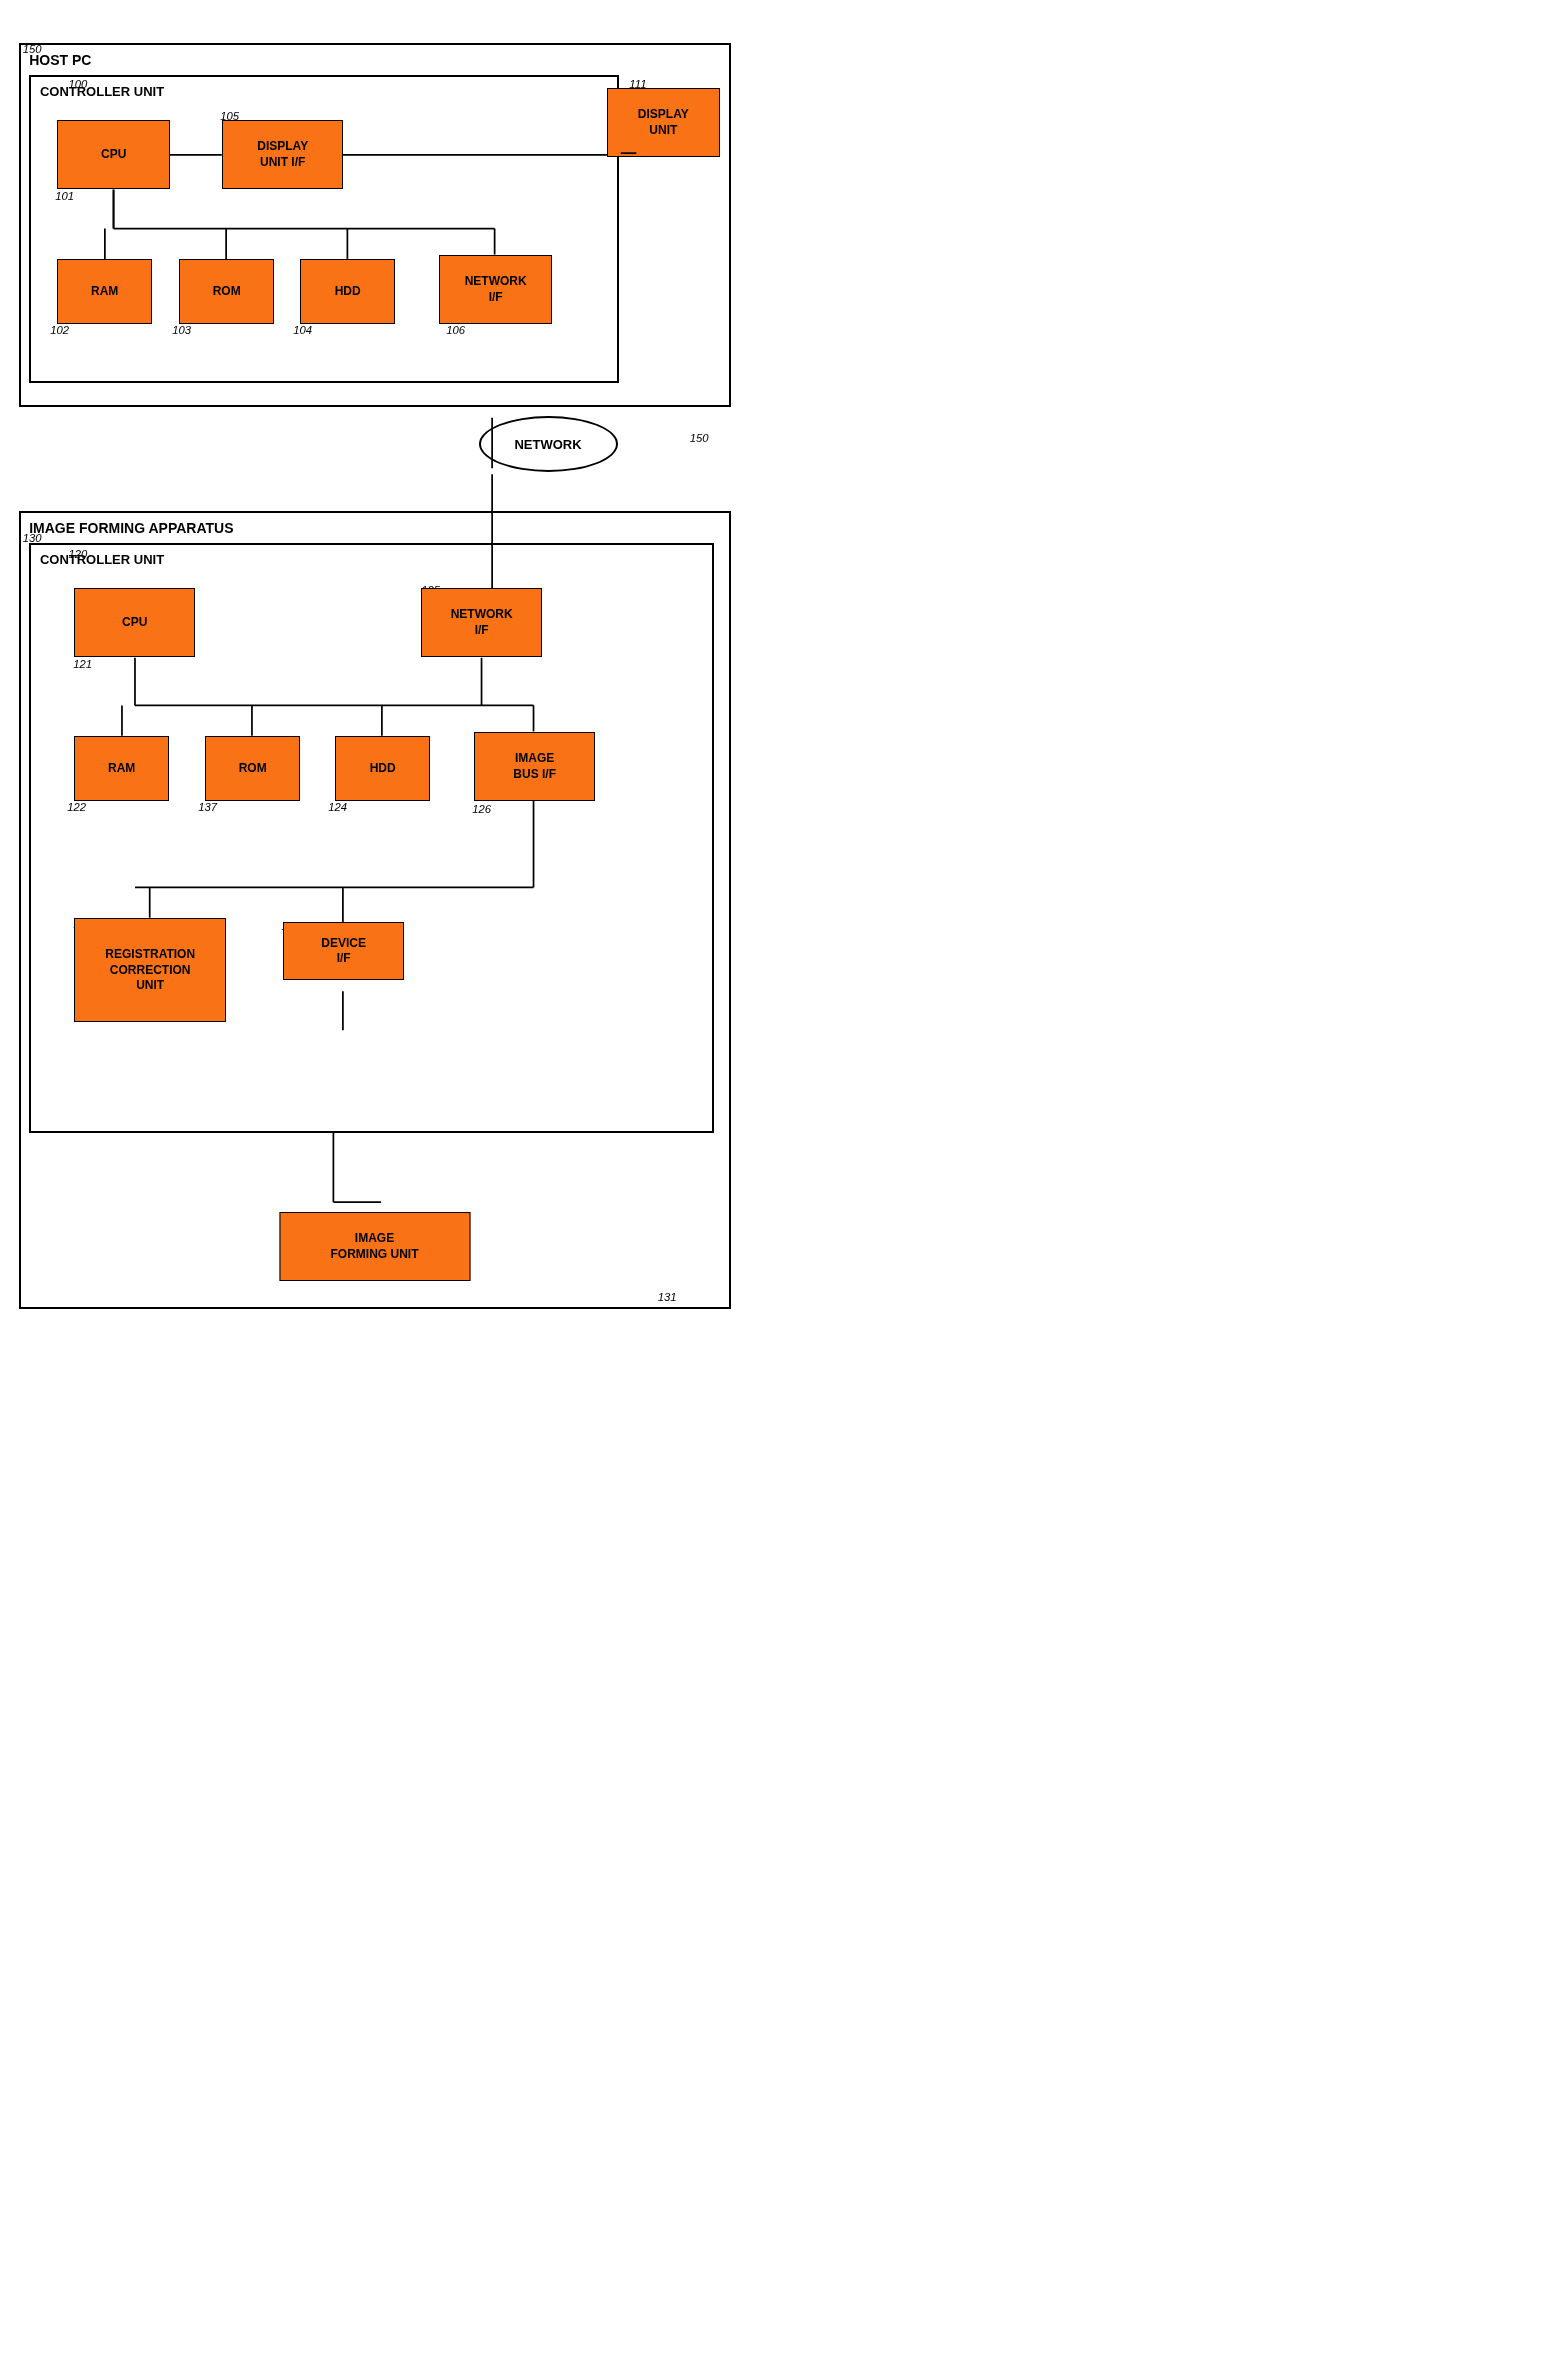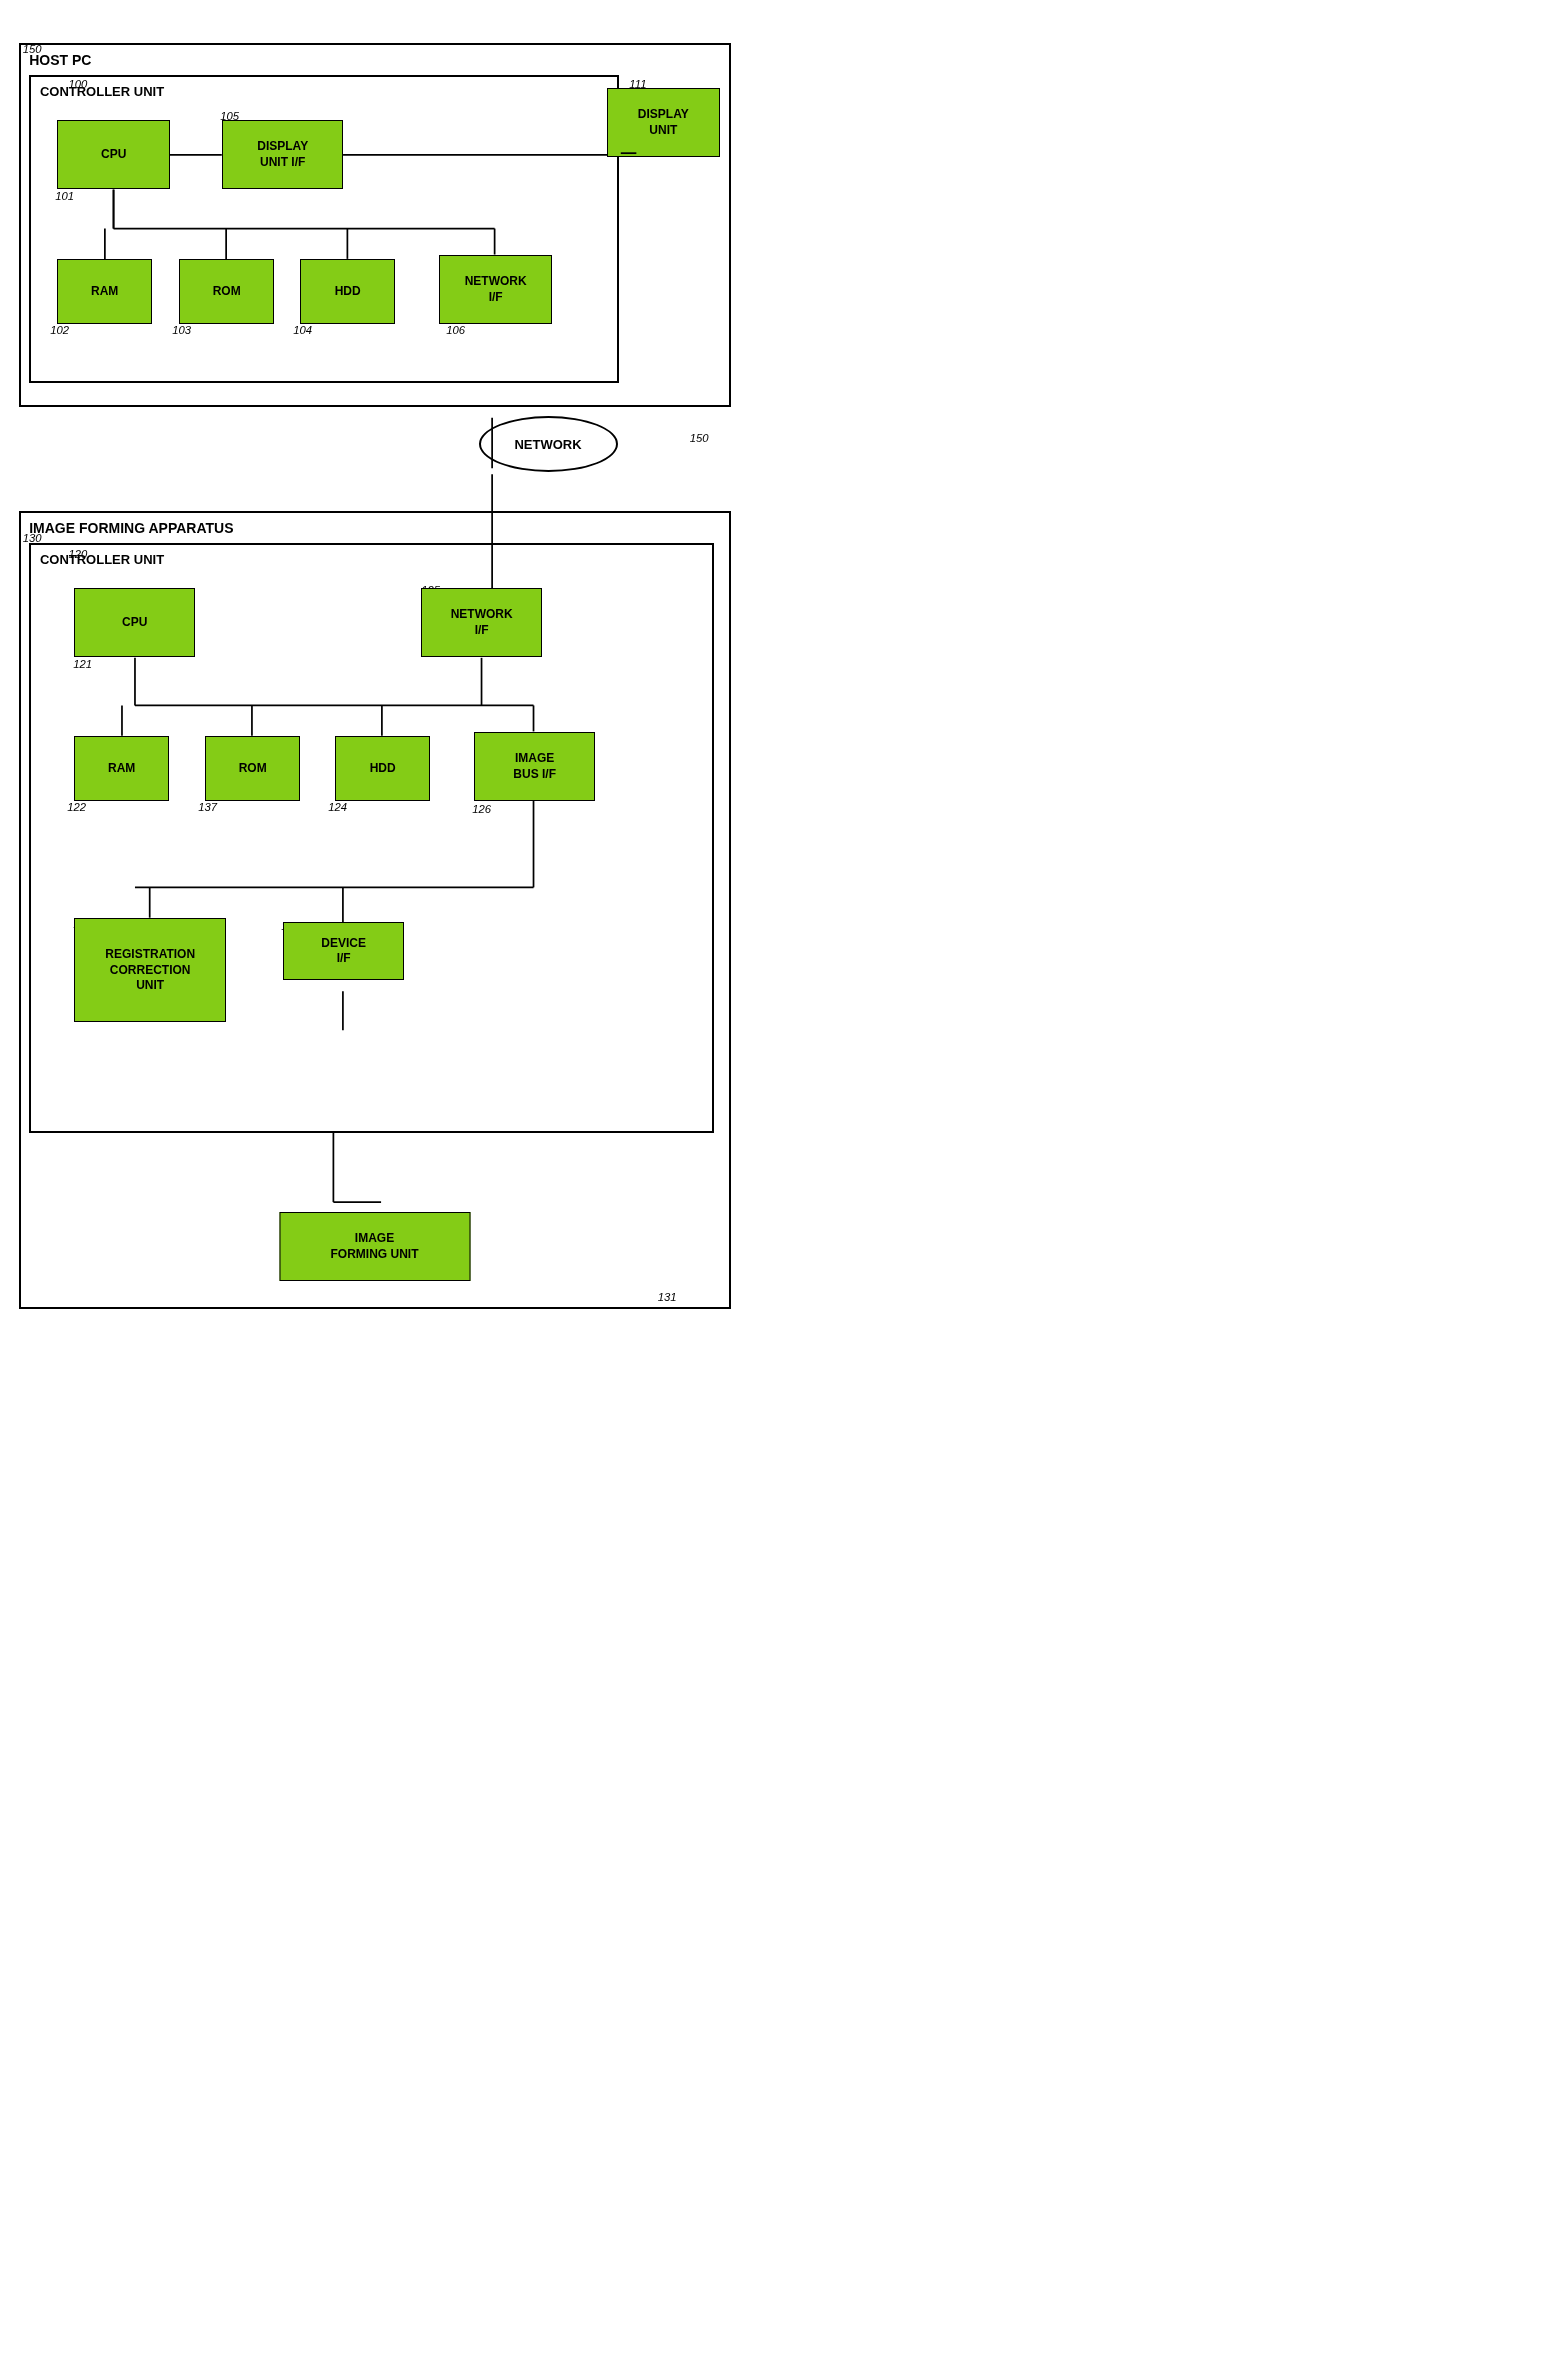--- a/index.html
+++ b/index.html
@@ -14,21 +14,21 @@
 
     .diagram-container {
       width: 738px;
       position: relative;
       margin: 0 auto;
     }
 
     
     .box {
       border: 1.7px solid #000;
-      background: #84cc16;
+      background: #f97316;
       display: flex;
       align-items: center;
       justify-content: center;
       text-align: center;
       font-weight: bold;
       font-size: 12px;
       line-height: 1.3;
       position: absolute;
     }
 

